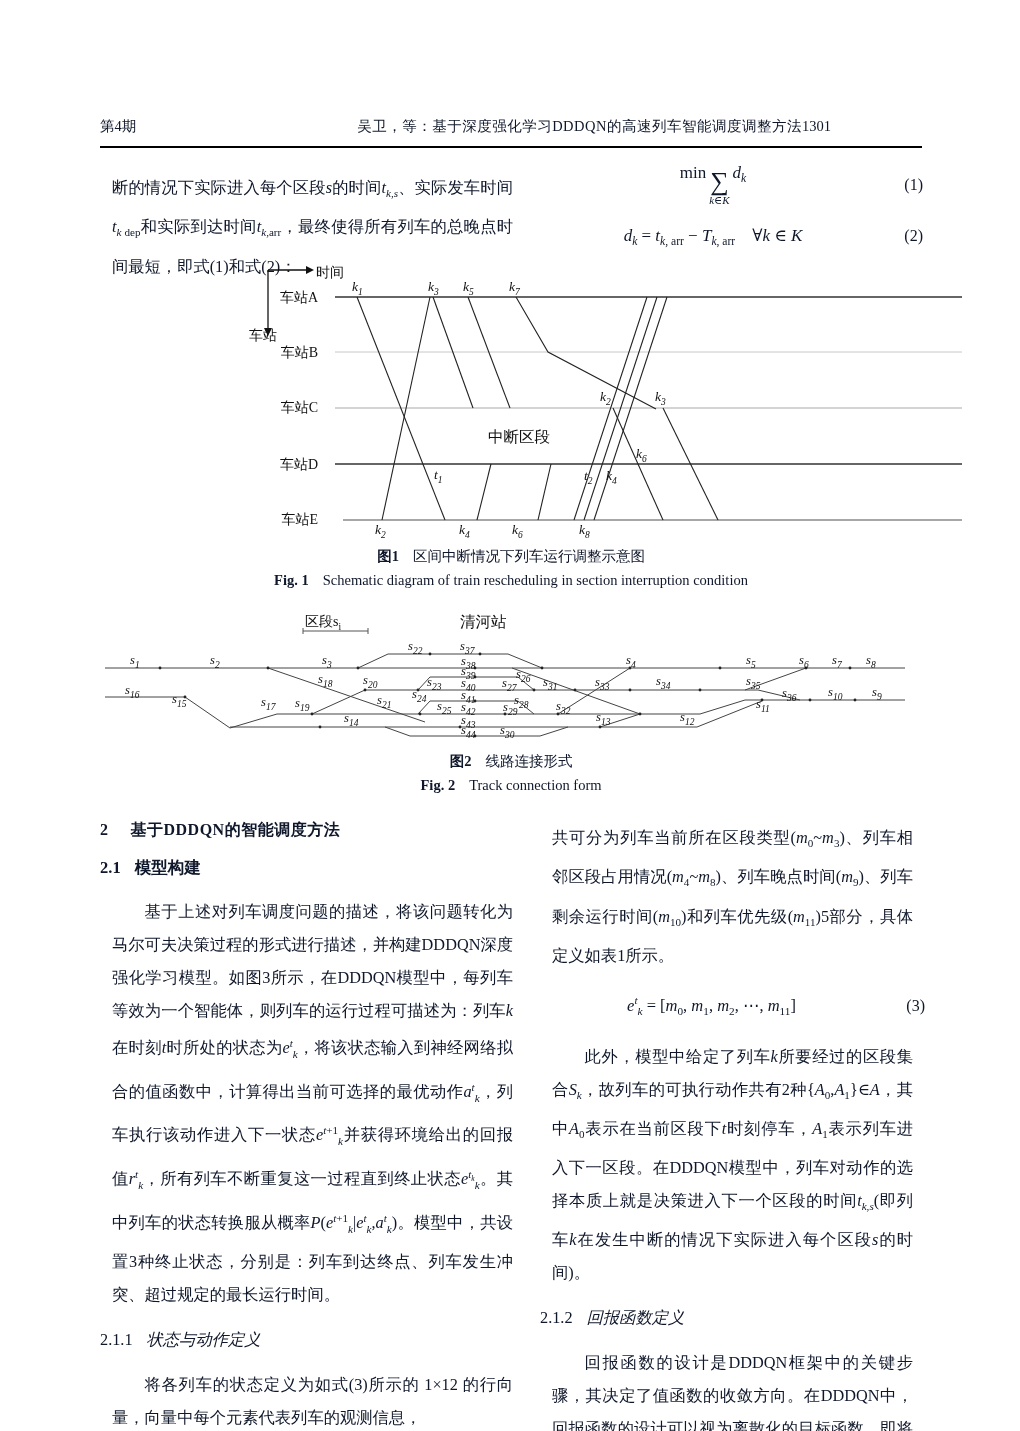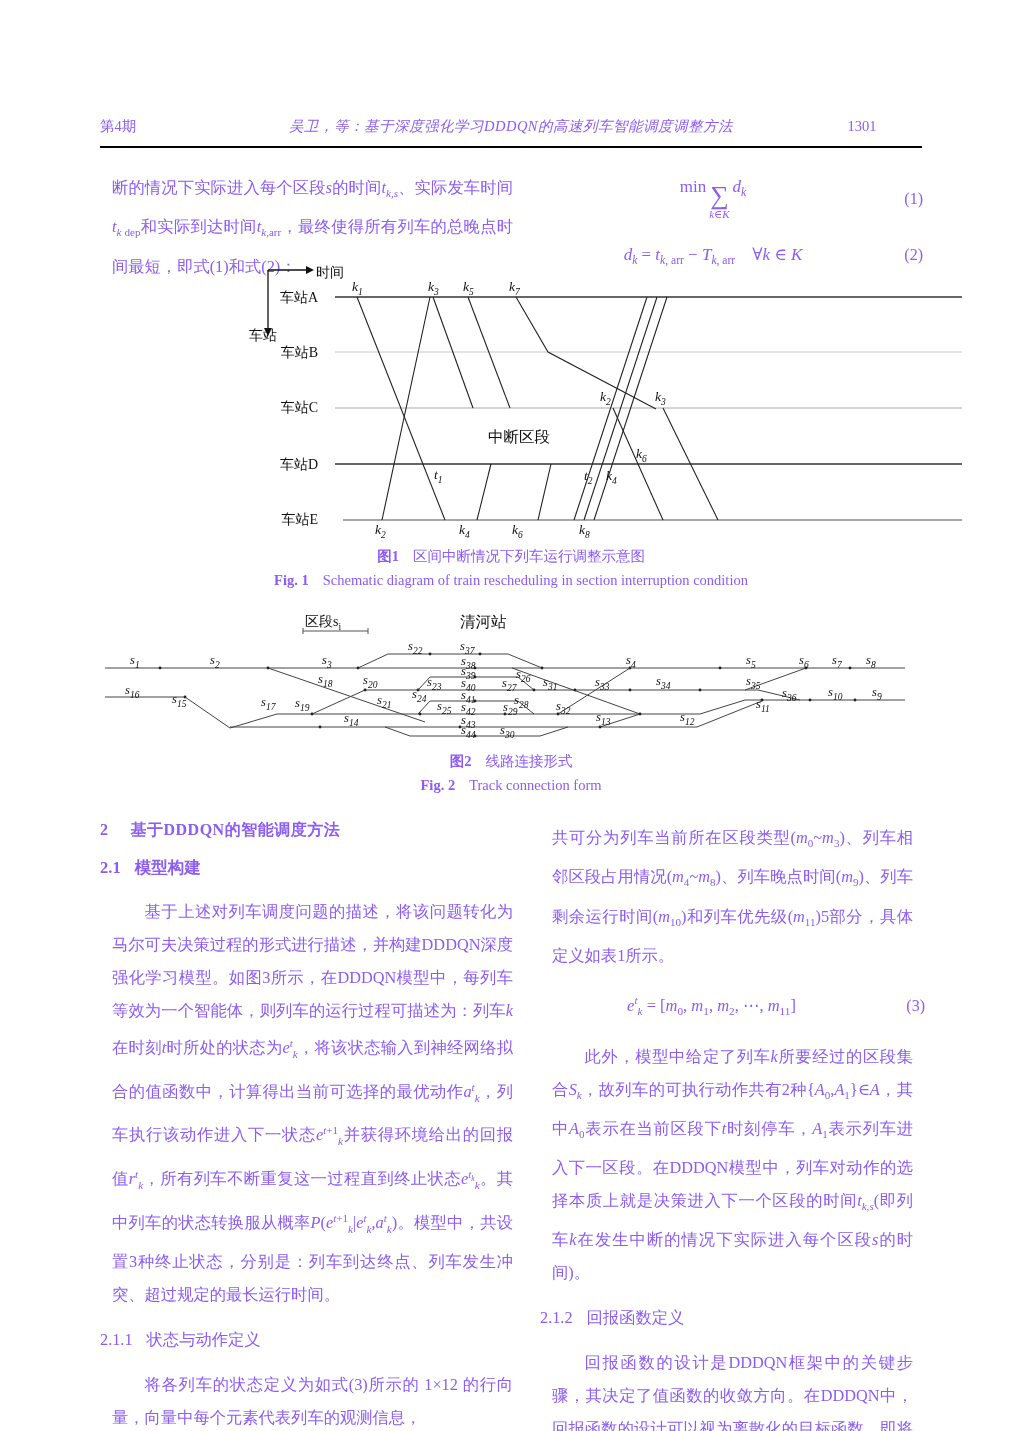--- a/index.html
+++ b/index.html
@@ -1,27 +1,27 @@
 <!DOCTYPE html>
 <html><head>
 <meta charset="utf-8">
 <style>
   html,body{margin:0;padding:0;background:#e8e8e8;}
   .page{position:relative;width:1020px;height:1431px;background:#ffffff;margin:0 auto;
-        font-family:"Liberation Serif","DejaVu Serif",serif;color:#8b5cf6;overflow:hidden;}
+        font-family:"Liberation Serif","DejaVu Serif",serif;color:#0f172a;overflow:hidden;}
   
   .hdr{position:absolute;top:117px;left:100px;width:822px;display:flex;align-items:baseline;font-size:14.5px;}
   .hdr .l{width:120px;text-align:left;}
-  .hdr .c{flex:1;text-align:center;letter-spacing:.5px;font-style:italic;}
-  .hdr .r{width:120px;text-align:center;}
+  .hdr .c{flex:1;text-align:right;letter-spacing:.5px;}
+  .hdr .r{width:120px;text-align:left;}
   .hrule{position:absolute;top:146px;left:100px;width:822px;height:2px;background:#000;}
   
   .intro{position:absolute;top:159px;left:100px;width:425px;font-size:16.5px;line-height:33.5px;text-align:justify;}
   .eqs{position:absolute;top:163px;left:545px;width:378px;font-size:17px;}
-  .eqrow{display:flex;align-items:center;margin-bottom:9px;min-height:42px;margin-top:14px;}
+  .eqrow{display:flex;align-items:center;margin-bottom:9px;min-height:42px;}
   .eqbody{flex:1;text-align:center;}
   .eqno{width:42px;text-align:right;font-size:16px;}
   .sumwrap{display:inline-flex;flex-direction:column;align-items:center;vertical-align:-12px;margin:0 3px;}
   .sumsym{font-size:26px;line-height:26px;}
   .sumsub{font-size:11px;line-height:11px;}
   i{font-family:"Liberation Serif",serif;}
   sub,sup{font-size:68%;}
   
   .figsvg{position:absolute;}
   .fl{font-family:"Liberation Serif",serif;font-size:13.5px;font-style:italic;fill:#111;}
@@ -36,21 +36,21 @@
   .colL{position:absolute;top:812px;left:100px;width:425px;}
   .colR{position:absolute;top:809px;left:540px;width:385px;}
   p.body{font-size:16.3px;line-height:33px;text-align:justify;margin:12px;text-indent:2em;}
   p.cont{text-indent:0;}
   h1.sec{font-size:16px;margin:8px 0 16px 0;font-weight:bold;letter-spacing:.5px;}
   h1.sec .no{margin-right:22px;}
   h2.sec{font-size:16.5px;margin:6px 0 16px 0;font-weight:bold;}
   h2.sec .no{margin-right:14px;}
   h3.sec{font-size:16.3px;margin:0;font-weight:normal;line-height:33px;}
   h3.sec .no{margin-right:14px;}
-  h3.sec .t{}
+  h3.sec .t{font-style:italic;}
   .eqinline{display:flex;align-items:center;font-size:16.5px;line-height:33px;}
 </style>
 </head>
 <body>
 
 <div class="page">
 
   <div class="hdr">
     <span class="l">第4期</span>
     <span class="c">吴卫，等：基于深度强化学习DDDQN的高速列车智能调度调整方法</span>

